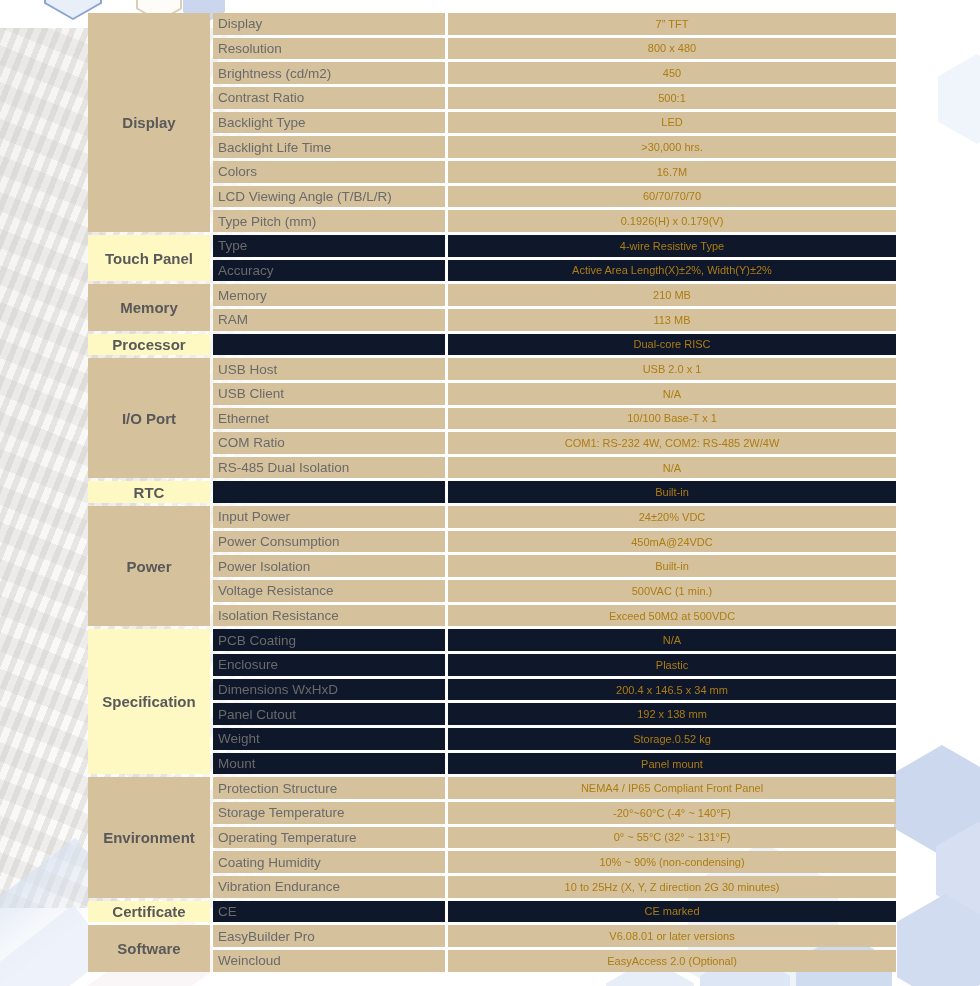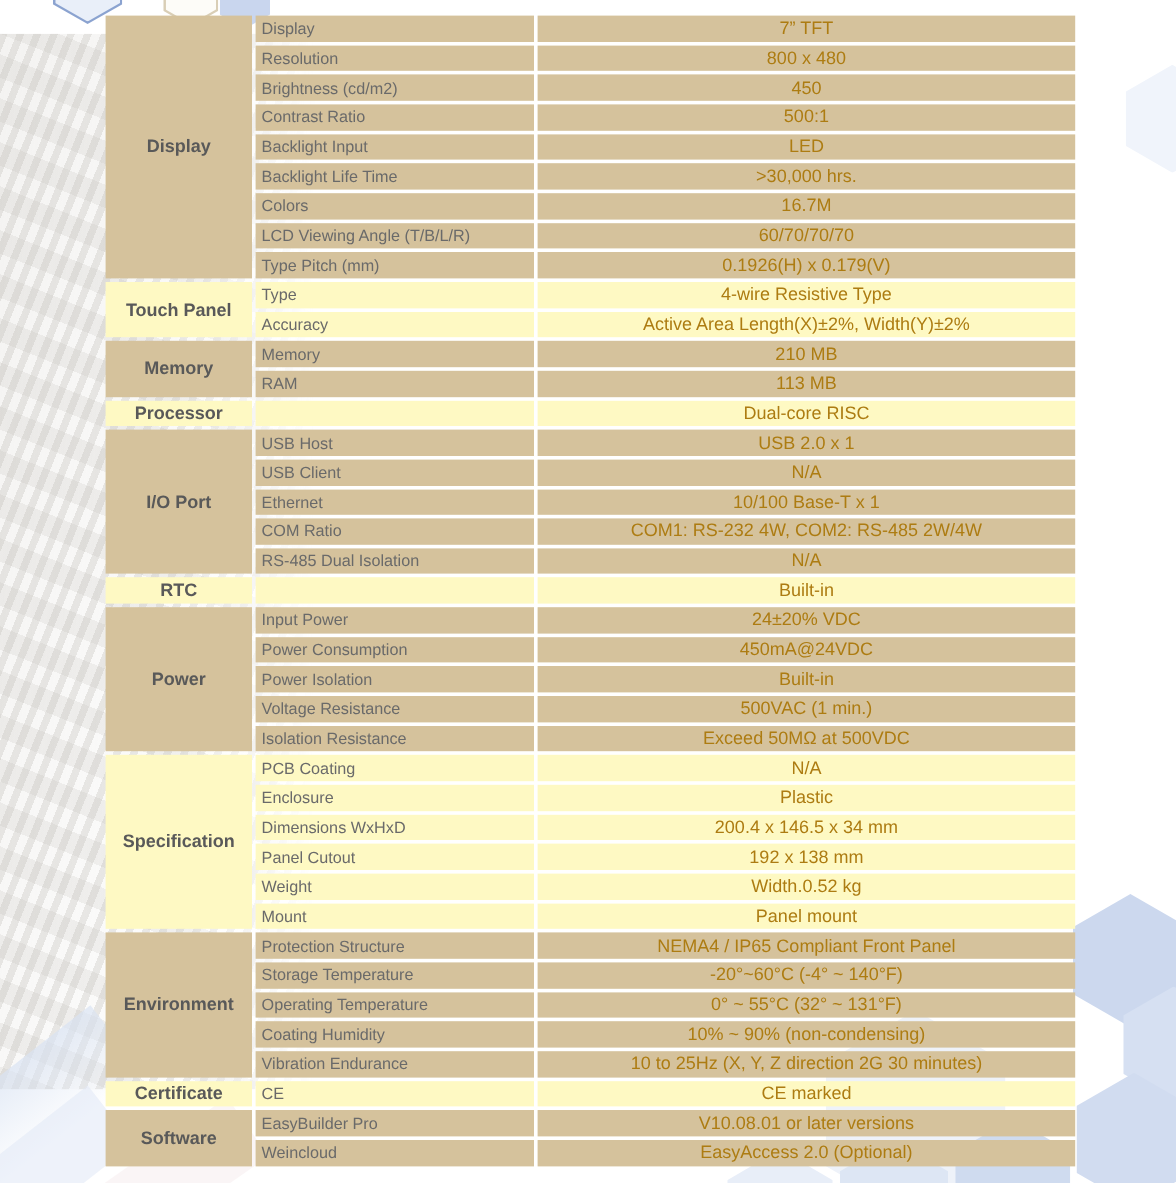--- a/index.html
+++ b/index.html
@@ -39,23 +39,23 @@
     background:#e3eaf6; transform:rotate(-38deg); opacity:.6;}
   .corner-bl3{position:absolute; left:70px; top:952px; width:150px; height:60px;
     background:#f6edee; transform:rotate(-35deg); opacity:.55;}
 
   
   .spec-wrap{position:absolute; left:85px; top:10px;}
   table.spec{border-collapse:separate; border-spacing:3px; table-layout:fixed; width:814px;}
   table.spec td{height:21.67px; box-sizing:border-box; padding:0 5px; overflow:hidden; white-space:nowrap;}
   td.cat{font-weight:bold; font-size:15px; color:#595959; text-align:center; vertical-align:middle;}
   td.prop{font-size:13.5px; color:#6a6a6a; text-align:left; vertical-align:middle;}
-  td.val{font-size:15px; color:#ad7c12; text-align:center; vertical-align:middle;}
+  td.val{font-size:11px; color:#ad7c12; text-align:center; vertical-align:middle;}
   .tan  td{background:#d5c29c;}
-  .gray td{background:#fef9c3;}
+  .gray td{background:#0f172a;}
   
   td.cat.tan-c{background:#d5c29c;} td.cat.gray-c{background:#fef9c3;}
 </style>
 </head>
 <body>
 
 <div class="page">
 
   <div class="watermark"></div>
   <div class="hex h-tl">
@@ -97,21 +97,21 @@
           </tr>
       <tr class="tan">
             <td class="prop">Brightness (cd/m2)</td>
             <td class="val">450</td>
           </tr>
       <tr class="tan">
             <td class="prop">Contrast Ratio</td>
             <td class="val">500:1</td>
           </tr>
       <tr class="tan">
-            <td class="prop">Backlight Input</td>
+            <td class="prop">Backlight Type</td>
             <td class="val">LED</td>
           </tr>
       <tr class="tan">
             <td class="prop">Backlight Life Time</td>
             <td class="val">&gt;30,000 hrs.</td>
           </tr>
       <tr class="tan">
             <td class="prop">Colors</td>
             <td class="val">16.7M</td>
           </tr>
@@ -212,21 +212,21 @@
       <tr class="gray">
             <td class="prop">Dimensions WxHxD</td>
             <td class="val">200.4 x 146.5 x 34 mm</td>
           </tr>
       <tr class="gray">
             <td class="prop">Panel Cutout</td>
             <td class="val">192 x 138 mm</td>
           </tr>
       <tr class="gray">
             <td class="prop">Weight</td>
-            <td class="val">Width.0.52 kg</td>
+            <td class="val">Storage.0.52 kg</td>
           </tr>
       <tr class="gray">
             <td class="prop">Mount</td>
             <td class="val">Panel mount</td>
           </tr>
 
       <tr class="tan">
         <td class="cat tan-c" rowspan="5">Environment</td>
         <td class="prop">Protection Structure</td>
         <td class="val">NEMA4 / IP65 Compliant Front Panel</td>
@@ -250,21 +250,21 @@
 
       <tr class="gray">
         <td class="cat gray-c">Certificate</td>
         <td class="prop">CE</td>
         <td class="val">CE marked</td>
       </tr>
 
       <tr class="tan">
         <td class="cat tan-c" rowspan="2">Software</td>
         <td class="prop">EasyBuilder Pro</td>
-        <td class="val">V10.08.01 or later versions</td>
+        <td class="val">V6.08.01 or later versions</td>
       </tr>
       <tr class="tan">
             <td class="prop">Weincloud</td>
             <td class="val">EasyAccess 2.0 (Optional)</td>
           </tr>
 
     </tbody>
   </table>
   </div>
 </div>

